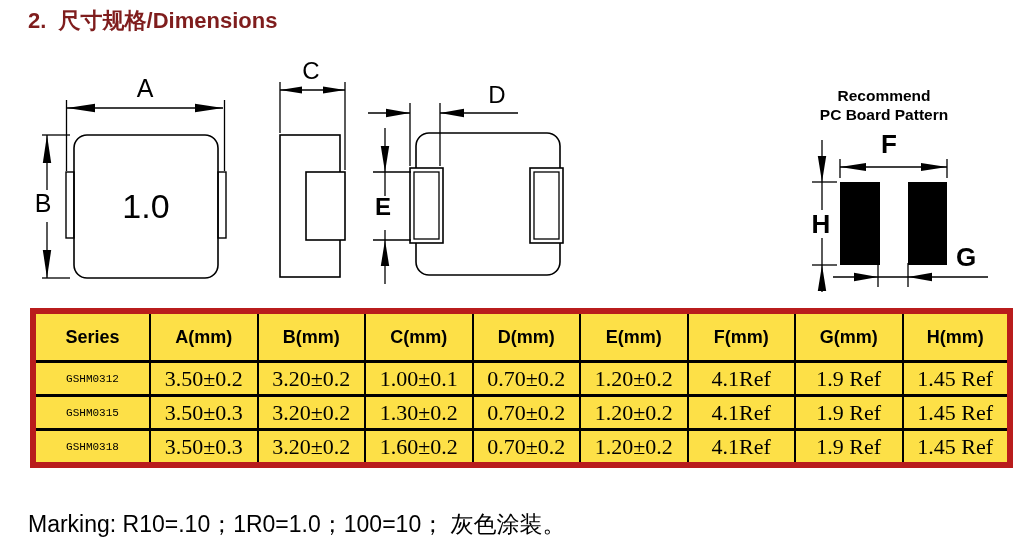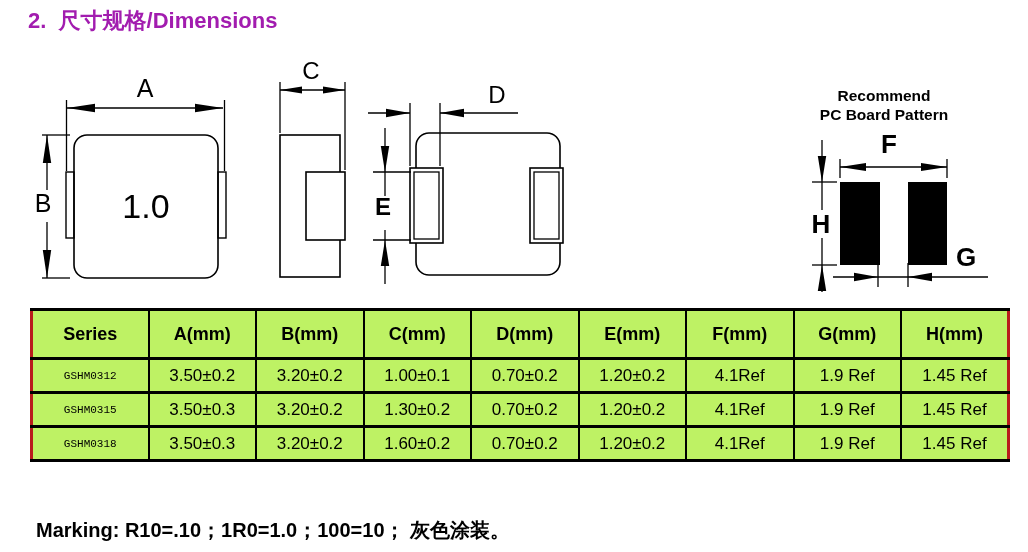--- a/index.html
+++ b/index.html
@@ -13,71 +13,71 @@
     overflow: hidden;
   }
   .title {
     position: absolute;
     left: 28px;
     top: 6px;
     margin: 0;
     font-size: 22px;
     font-weight: bold;
     white-space: pre;
-    color: #a21caf;
+    color: #7f1d1d;
   }
   .drawings {
     position: absolute;
     left: 0;
     top: 0;
   }
   .dims-table {
     position: absolute;
     left: 30px;
     top: 308px;
     width: 977px;
     border-collapse: collapse;
     table-layout: fixed;
-    background: #bef264;
-    border: 3px solid #b91c1c;
+    background: #fde047;
+    border: 6px solid #b91c1c;
   }
   .dims-table th, .dims-table td {
     border: 2px solid #000;
     border-top-width: 3px;
     border-bottom-width: 3px;
     text-align: center;
     vertical-align: middle;
     padding: 0;
     overflow: hidden;
     white-space: nowrap;
   }
   .dims-table thead th {
     height: 46px;
     font-size: 18px;
     font-weight: bold;
     font-family: "Liberation Sans", sans-serif;
   }
   .dims-table tbody td {
     height: 31px;
-    font-size: 17px;
+    font-size: 22px;
     font-weight: normal;
-    font-family: Liberation Sans, sans-serif;
+    font-family: Liberation Serif, serif;
   }
   .dims-table tbody td.series-cell {
     font-family: "Liberation Mono", "DejaVu Sans Mono", monospace;
     font-size: 11px;
     letter-spacing: 0px;
   }
   .marking {
     position: absolute;
     left: 28px;
     top: 509px;
-    margin: 8px;
-    font-size: 20px;
-    font-weight: bold;
+    margin: 0;
+    font-size: 23px;
+    font-weight: normal;
     white-space: pre;
   }
   svg text {
     font-family: "Liberation Sans", sans-serif;
     fill: #000;
   }
 </style>
 </head>
 <body>
 

